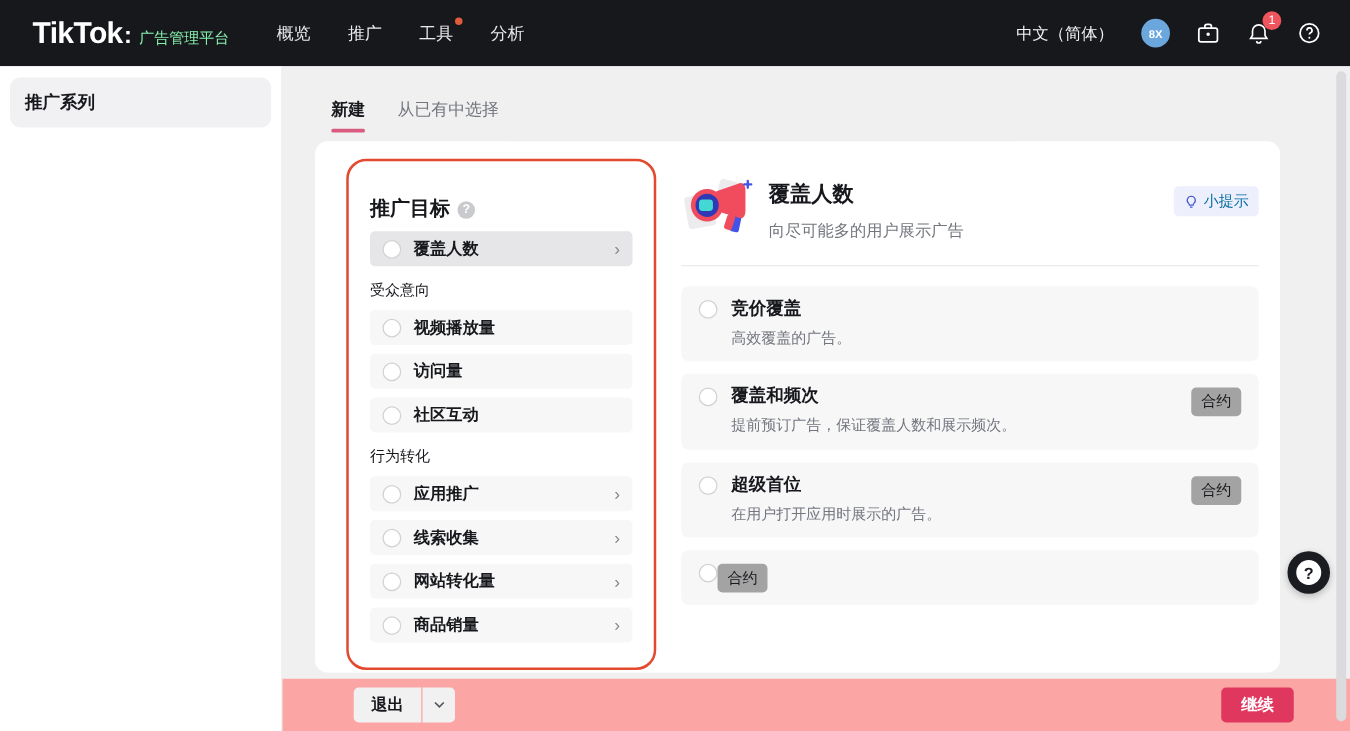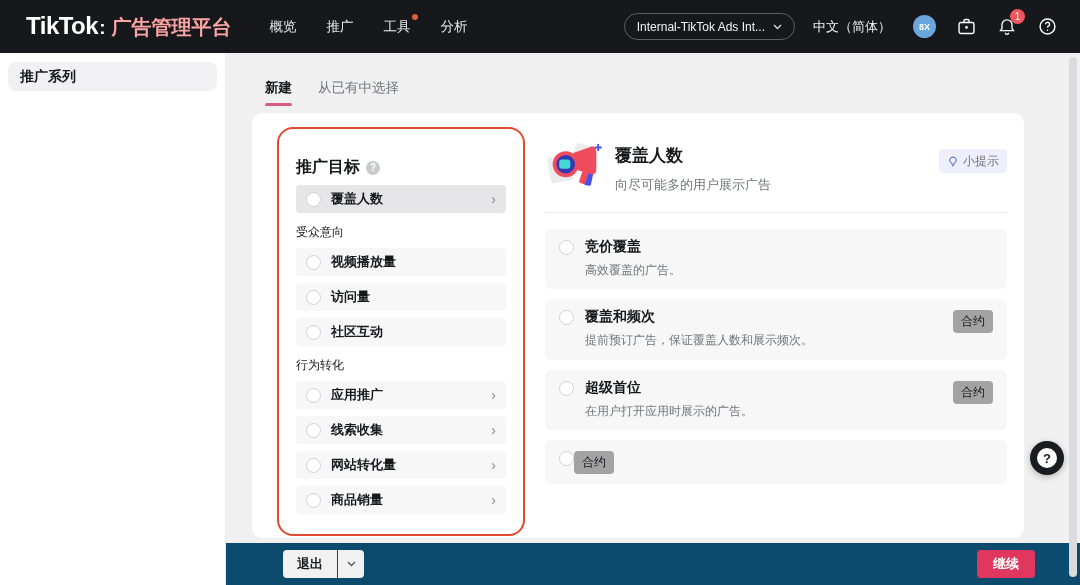--- a/index.html
+++ b/index.html
@@ -4,36 +4,36 @@
 <style>
   * { margin: 0; padding: 0; box-sizing: border-box; }
   html, body { width: 1080px; height: 585px; overflow: hidden; }
   body { font-family: "Liberation Sans", "DejaVu Sans", sans-serif; background: #f0f0f1; color: #17181c; }
 
   
   .topbar { height: 53px; background: #17181c; display: flex; align-items: center; padding: 0 22px 0 26px; }
   .brand { display: flex; align-items: baseline; color: #fff; }
   .brand-name { font-size: 24px; font-weight: bold; letter-spacing: -0.5px; }
   .brand-colon { font-size: 19px; font-weight: bold; margin: 0 6px 0 1px; }
-  .brand-product { font-size: 20px; font-weight: bold; color: #fca5a5; }
+  .brand-product { font-size: 12px; font-weight: normal; color: #86efac; }
   .topnav { display: flex; margin-left: 38px; }
   .topnav-item { position: relative; color: #e9eaec; font-size: 13.5px; margin-right: 30px; cursor: pointer; }
   .topnav-item .nav-dot { position: absolute; top: -4px; right: -8px; width: 6px; height: 6px; border-radius: 50%; background: #e15c3a; }
   .topbar-right { margin-left: auto; display: flex; align-items: center; }
   .account-pill { display: flex; align-items: center; border: 1px solid #5c6066; border-radius: 14px; height: 27px; padding: 0 12px; color: #f2f2f3; font-size: 12px; cursor: pointer; }
   .account-pill svg { margin-left: 8px; }
   .lang { color: #f2f2f3; font-size: 13px; margin: 0 22px 0 18px; cursor: pointer; }
   .avatar { width: 23px; height: 23px; border-radius: 50%; background: #6ba7dc; color: #fff; font-size: 9px; font-weight: bold; display: flex; align-items: center; justify-content: center; cursor: pointer; }
   .top-icon { position: relative; margin-left: 20px; cursor: pointer; display: flex; align-items: center; }
   .badge { position: absolute; top: -7px; right: -8px; min-width: 15px; height: 15px; padding: 0 3px; border-radius: 8px; background: #f0545c; color: #fff; font-size: 10px; display: flex; align-items: center; justify-content: center; }
 
   
   .app-body { display: flex; height: 532px; }
   .sidebar { width: 226px; background: #fff; border-right: 1px solid #ebebed; padding: 9px 8px; }
-  .sidebar-item { height: 29px; border-radius: 8px; background: #f1f1f3; display: flex; align-items: center; padding: 0 12px; font-size: 14px; font-weight: bold; color: #17181c; cursor: pointer; }
+  .sidebar-item { height: 40px; border-radius: 8px; background: #f1f1f3; display: flex; align-items: center; padding: 0 12px; font-size: 14px; font-weight: bold; color: #17181c; cursor: pointer; }
 
   .main { position: relative; flex: 1; background: #f0f0f1; }
   .tabs { display: flex; margin: 26px 0 0 39px; }
   .tab { position: relative; font-size: 13.5px; margin-right: 26px; padding-bottom: 9px; color: #73767d; cursor: pointer; }
   .tab.active { color: #17181c; font-weight: bold; }
   .tab.active .tab-underline { position: absolute; left: 0; right: 0; bottom: 0; height: 3px; border-radius: 2px; background: #d95c80; }
 
   .content-card { position: absolute; left: 26px; top: 60px; width: 772px; height: 425px; background: #fff; border-radius: 10px; }
 
   
@@ -48,34 +48,34 @@
   .obj-item-label { font-size: 13px; font-weight: bold; margin-left: 10px; }
   .obj-chevron { margin-left: auto; color: #84878d; font-size: 14px; line-height: 1; }
 
   
   .detail { position: absolute; left: 293px; top: 28px; width: 462px; }
   .detail-header { display: flex; align-items: flex-start; }
   .illo { width: 60px; height: 52px; flex: none; }
   .detail-head-text { margin-left: 10px; padding-top: 3px; }
   .detail-title { font-size: 17px; font-weight: bold; }
   .detail-subtitle { font-size: 13px; color: #73767d; margin-top: 9px; }
-  .tip-btn { margin-left: auto; display: flex; align-items: center; background: #edf0fc; color: #737373; font-size: 12px; border-radius: 4px; height: 24px; padding: 0 8px; cursor: pointer; margin-top: 8px; }
+  .tip-btn { margin-left: auto; display: flex; align-items: center; background: #edf0fc; color: #0369a1; font-size: 12px; border-radius: 4px; height: 24px; padding: 0 8px; cursor: pointer; margin-top: 8px; }
   .tip-btn svg { margin-right: 4px; }
   .detail-divider { height: 1px; background: #ebebed; margin: 18px 0 16px 0; }
   .section-title { font-size: 15px; font-weight: bold; margin-bottom: 15px; }
   .type-card { background: #f7f7f8; border-radius: 6px; padding: 9px 14px 10px 14px; margin-bottom: 10px; display: flex; cursor: pointer; }
   .type-radio { margin-top: 2px; }
   .type-body { margin-left: 11px; flex: 1; }
   .type-label { font-size: 14px; font-weight: bold; }
   .type-desc { font-size: 12px; color: #73767d; margin-top: 6px; line-height: 1.45; }
   .type-link { color: #4458d8; font-weight: bold; cursor: pointer; }
   .type-badge { align-self: flex-start; margin-top: 2px; background: #a3a3a3; border-radius: 4px; font-size: 12px; color: #17181c; padding: 3px 8px; flex: none; }
 
   
-  .footer { position: absolute; left: 0; right: 0; bottom: 0; height: 42px; background: #0c4a6e; display: flex; align-items: center; padding: 0 45px 0 57px; }
+  .footer { position: absolute; left: 0; right: 0; bottom: 0; height: 42px; background: #fca5a5; display: flex; align-items: center; padding: 0 45px 0 57px; }
   .exit-split { display: flex; }
   .exit-main { background: #f1f1f2; border-radius: 4px 0 0 4px; height: 28px; display: flex; align-items: center; padding: 0 14px; font-size: 13px; font-weight: bold; cursor: pointer; }
   .exit-caret { background: #f1f1f2; border-radius: 0 4px 4px 0; height: 28px; width: 26px; margin-left: 1px; display: flex; align-items: center; justify-content: center; cursor: pointer; }
   .continue-btn { margin-left: auto; background: #e0375f; color: #fff; font-size: 13px; font-weight: bold; height: 28px; border-radius: 4px; padding: 0 16px; display: flex; align-items: center; cursor: pointer; }
 
   
   .help-fab { position: absolute; right: 16px; top: 388px; width: 34px; height: 34px; border-radius: 50%; background: #1b1c21; display: flex; align-items: center; justify-content: center; cursor: pointer; box-shadow: 0 2px 6px rgba(0,0,0,0.25); }
   .help-fab-inner { width: 20px; height: 20px; border-radius: 50%; background: #fff; color: #1b1c21; font-size: 13px; font-weight: bold; display: flex; align-items: center; justify-content: center; }
   .scrollbar-thumb { position: absolute; right: 3px; top: 4px; width: 8px; height: 520px; border-radius: 4px; background: #dbdbde; cursor: pointer; }
 </style>
@@ -88,26 +88,20 @@
       <span class="brand-colon">:</span>
     <span class="brand-product">广告管理平台</span>
   </div>
   <div class="topnav">
     <span class="topnav-item">概览</span>
     <span class="topnav-item">推广</span>
     <span class="topnav-item"><span>工具</span><span class="nav-dot"></span></span>
     <span class="topnav-item">分析</span>
   </div>
   <div class="topbar-right">
-    <div class="account-pill">
-      <span>Internal-TikTok Ads Int...</span>
-      <svg width="9" height="6" viewBox="0 0 9 6" fill="none">
-          <path d="M1 1l3.5 3.5L8 1" stroke="#d9d9dc" stroke-width="1.4"></path>
-        </svg>
-    </div>
     <span class="lang">中文（简体）</span>
     <div class="avatar">
         <span>8X</span>
       </div>
     <div class="top-icon">
       <svg width="21" height="21" viewBox="0 0 24 24" fill="none" stroke="#fff" stroke-width="1.6">
           <rect x="3.5" y="7.5" width="17" height="12.5" rx="2"></rect>
           <path d="M9 7.5V6a2 2 0 0 1 2-2h2a2 2 0 0 1 2 2v1.5"></path>
           <circle cx="12" cy="13" r="0.8" fill="#fff"></circle>
         </svg>

